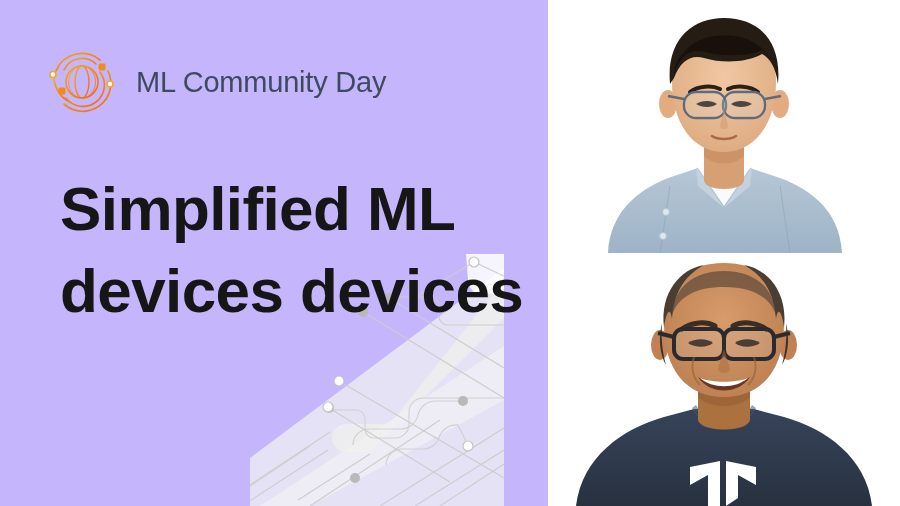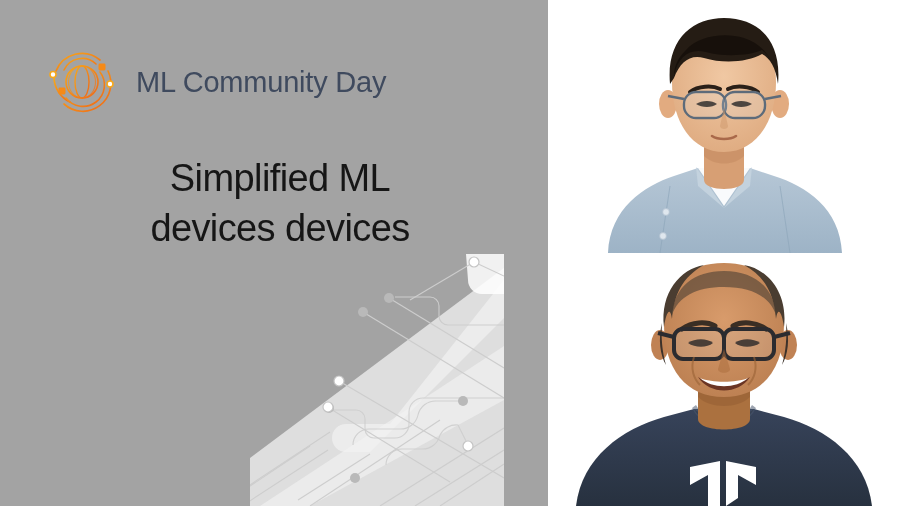--- a/index.html
+++ b/index.html
@@ -12,23 +12,22 @@
     width: 900px;
     height: 506px;
     overflow: hidden;
     font-family: "Liberation Sans", sans-serif;
     position: relative;
   }
   #slide {
     position: relative;
     width: 892px;
     height: 506px;
-    background: #a3a3a3;
+    background: #c4b5fd;
     overflow: hidden;
-    text-align: center;
   }
 
   
   .circuit-pattern {
     position: absolute;
     left: 250px;
     top: 250px;
     width: 254px;
     height: 256px;
     overflow: hidden;
@@ -61,24 +60,24 @@
     letter-spacing: -0.2px;
     white-space: nowrap;
   }
 
   
   .headline {
     position: absolute;
     left: 44px;
     top: 152px;
     width: 470px;
-    margin: 1px;
-    font-size: 38px;
+    margin: 16px;
+    font-size: 62px;
     line-height: 1.32;
-    font-weight: 400;
+    font-weight: 700;
     color: #161616;
     letter-spacing: -0.6px;
   }
   .headline-line {
     display: block;
   }
 
   
   .speaker-stack {
     position: absolute;

